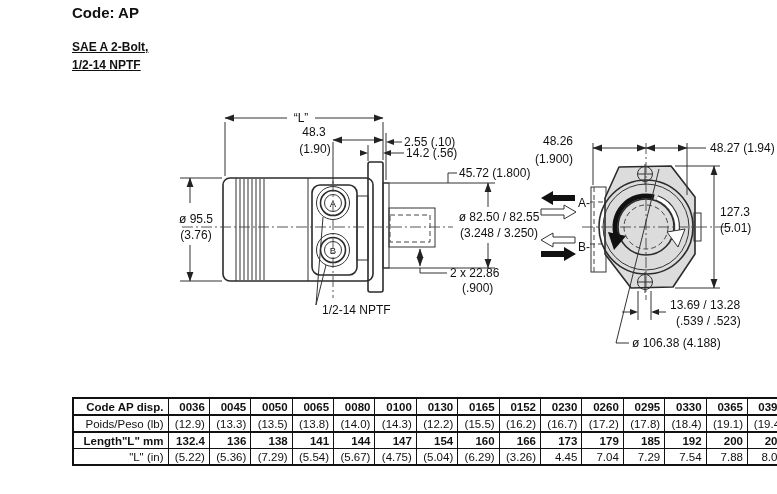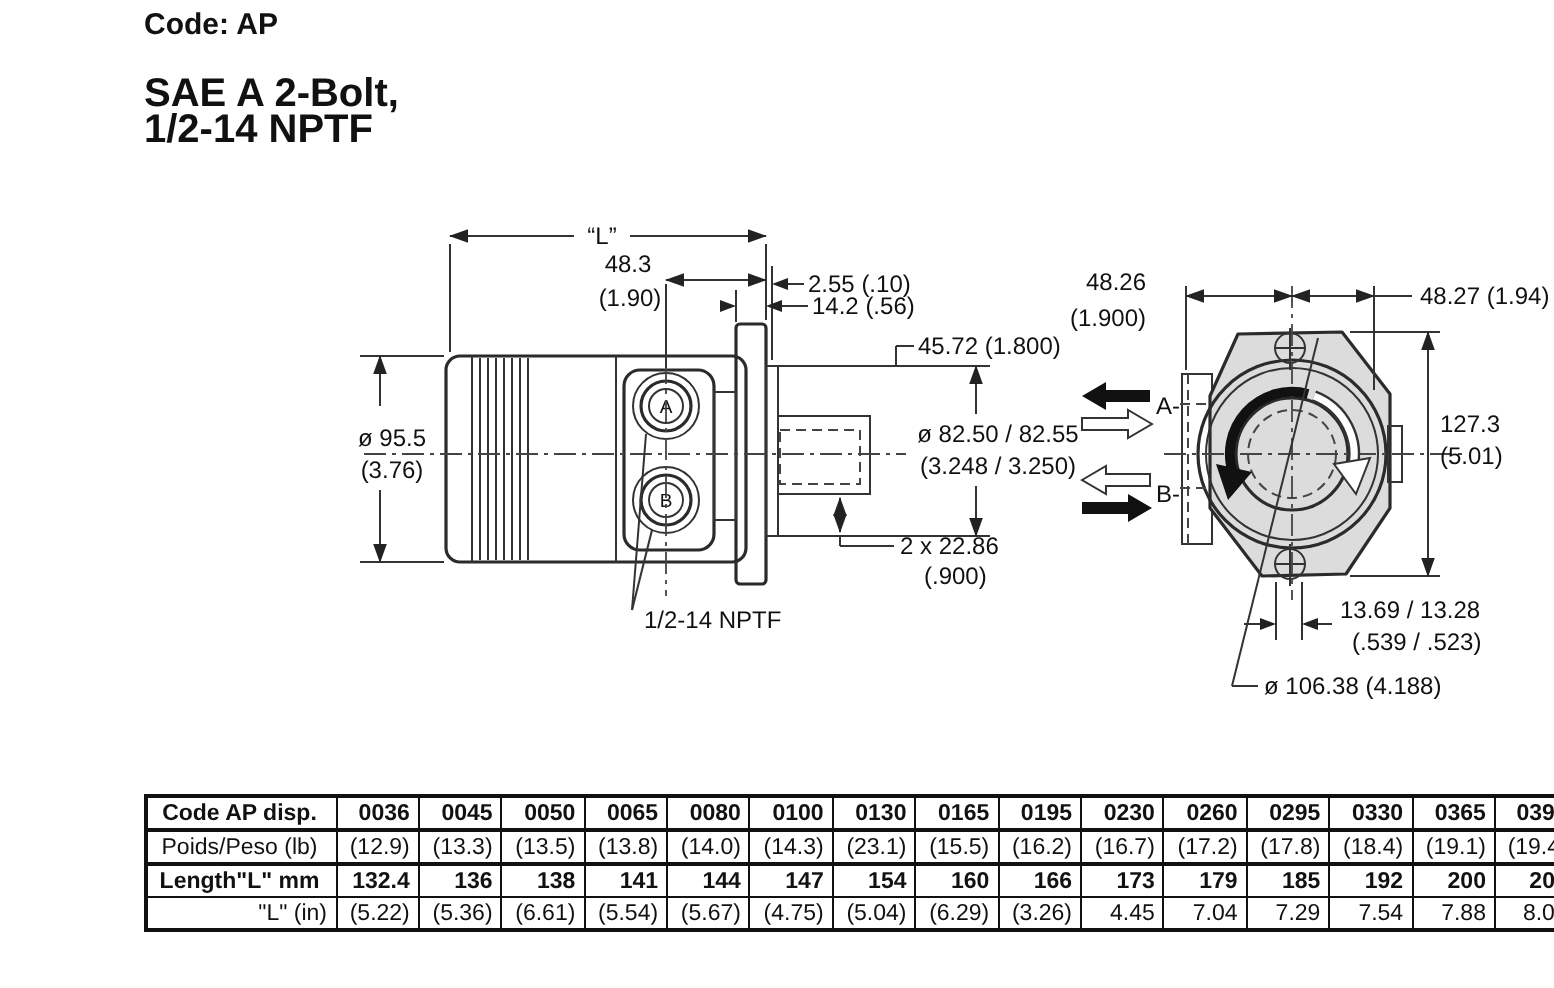--- a/index.html
+++ b/index.html
@@ -1,36 +1,36 @@
 <!DOCTYPE html>
 <html><head>
 <meta charset="utf-8">
 <style>
   html,body{margin:0;padding:0;background:#fff;}
   .page{position:relative;width:757px;height:494px;background:#fff;overflow:hidden;
         font-family:"Liberation Sans",sans-serif;color:#111;margin-left:30px;}
   .title{position:absolute;left:42px;top:4px;font-size:15px;font-weight:bold;}
-  .subtitle{position:absolute;left:42px;top:38px;font-size:20px;font-weight:bold;line-height:18px;}
+  .subtitle{position:absolute;left:42px;top:38px;font-size:12px;font-weight:bold;line-height:18px;text-decoration:underline;}
   .drawing-svg{position:absolute;left:0;top:85px;}
   .dtext{font-size:12px;fill:#111;font-family:"Liberation Sans",sans-serif;}
   .ptext{font-size:9.5px;fill:#111;font-family:"Liberation Sans",sans-serif;}
   .thin{stroke:#333;stroke-width:1;fill:none;}
   .thick{stroke:#2b2b2b;stroke-width:1.6;fill:none;}
   .cl{stroke:#444;stroke-width:0.9;fill:none;stroke-dasharray:11 3 2 3;}
   .dash{stroke:#444;stroke-width:1;fill:none;stroke-dasharray:5 3;}
 
   .spec-table{position:absolute;left:42px;top:397px;width:717px;border-collapse:collapse;
       table-layout:fixed;font-family:"Liberation Sans",sans-serif;}
   .spec-table td,.spec-table th{border:1px solid #111;height:15px;padding:0 4px 0 2px;
       font-size:11.5px;white-space:nowrap;overflow:hidden;color:#111;font-weight:normal;}
   .spec-table{border:2px solid #111;}
   .spec-table tr.hsep th,.spec-table tr.hsep td{border-bottom-width:2px;}
   .spec-table td.num{text-align:right;}
   .spec-table .bold{font-weight:bold;}
-  .spec-table th.rowlabel{text-align:center;}
+  .spec-table th.rowlabel{text-align:right;}
   .spec-table th.rl-small{font-size:9px;font-weight:bold;}
   .spec-table th.rl-right{text-align:right;}
 </style>
 </head>
 <body>
 
 <div class="page">
 
   <div class="title">Code: AP</div>
   <div class="subtitle">
@@ -237,37 +237,37 @@
       <tr class="hsep">
         <th class="rowlabel bold">Code AP disp.</th>
       <td class="num bold">0036</td>
           <td class="num bold">0045</td>
           <td class="num bold">0050</td>
           <td class="num bold">0065</td>
           <td class="num bold">0080</td>
           <td class="num bold">0100</td>
           <td class="num bold">0130</td>
           <td class="num bold">0165</td>
-          <td class="num bold">0195</td>
+          <td class="num bold">0152</td>
           <td class="num bold">0230</td>
           <td class="num bold">0260</td>
           <td class="num bold">0295</td>
           <td class="num bold">0330</td>
           <td class="num bold">0365</td>
           <td class="num bold">0390</td>
         </tr>
       <tr class="hsep">
         <th class="rowlabel">Poids/Peso (lb)</th>
       <td class="num">(12.9)</td>
           <td class="num">(13.3)</td>
           <td class="num">(13.5)</td>
           <td class="num">(13.8)</td>
           <td class="num">(14.0)</td>
           <td class="num">(14.3)</td>
-          <td class="num">(23.1)</td>
+          <td class="num">(12.2)</td>
           <td class="num">(15.5)</td>
           <td class="num">(16.2)</td>
           <td class="num">(16.7)</td>
           <td class="num">(17.2)</td>
           <td class="num">(17.8)</td>
           <td class="num">(18.4)</td>
           <td class="num">(19.1)</td>
           <td class="num">(19.4)</td>
         </tr>
       <tr>
@@ -285,21 +285,21 @@
           <td class="num bold">179</td>
           <td class="num bold">185</td>
           <td class="num bold">192</td>
           <td class="num bold">200</td>
           <td class="num bold">205</td>
         </tr>
       <tr>
         <th class="rowlabel rl-right">"L" (in)</th>
       <td class="num">(5.22)</td>
           <td class="num">(5.36)</td>
-          <td class="num">(6.61)</td>
+          <td class="num">(7.29)</td>
           <td class="num">(5.54)</td>
           <td class="num">(5.67)</td>
           <td class="num">(4.75)</td>
           <td class="num">(5.04)</td>
           <td class="num">(6.29)</td>
           <td class="num">(3.26)</td>
           <td class="num">4.45</td>
           <td class="num">7.04</td>
           <td class="num">7.29</td>
           <td class="num">7.54</td>

